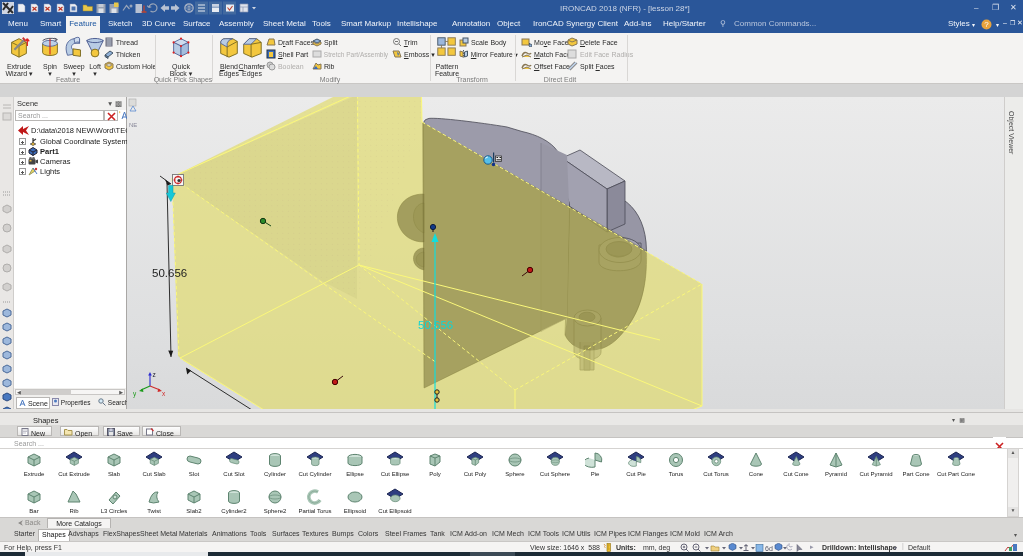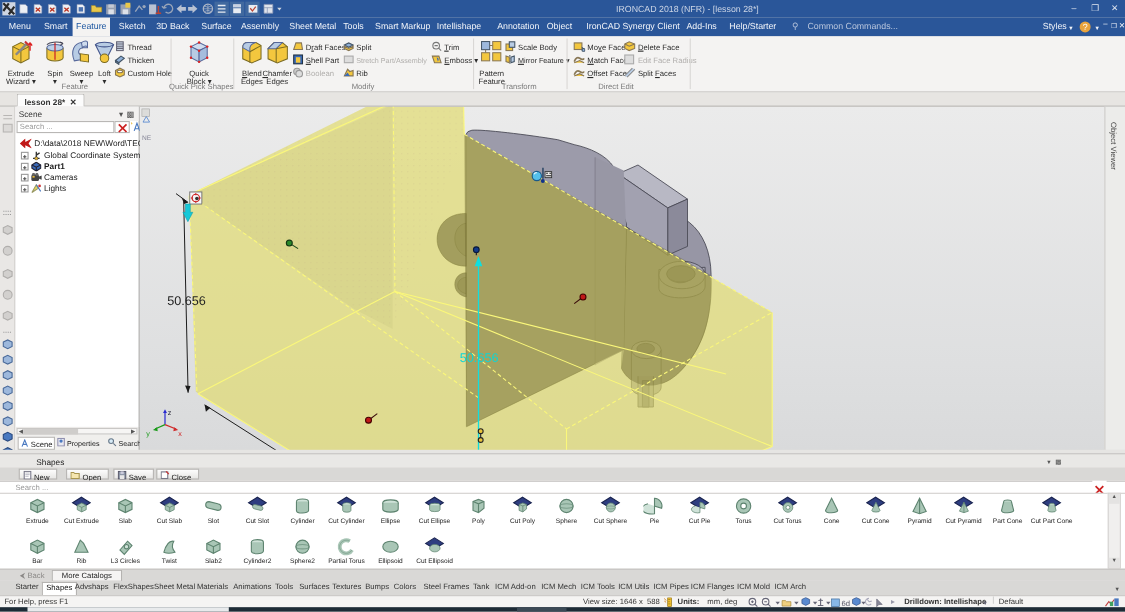--- a/index.html
+++ b/index.html
@@ -103,21 +103,21 @@
         <path d="M225.5 6.5 l2 2.5 l3 -4" stroke="#b43" fill="none" stroke-width="1.1"></path>
    <path d="M238 3 h8 v8 h-8 z M238 6 h8 M241 6 v5" fill="#dfe3ec" stroke="#8a97b5" stroke-width="0.7"></path>
    <path d="M250 6 l2 2.5 l2 -2.5" fill="#cfd6e2"></path>
   </svg>
 </div>
 <div class="abs" id="menub">
   <div id="ftab">Feature</div>
   <span class="mi" style="left:8px">Menu</span>
   <span class="mi" style="left:40px">Smart</span>
   <span class="mi" style="left:108px">Sketch</span>
-  <span class="mi" style="left:142px">3D Back</span>
+  <span class="mi" style="left:142px">3D Curve</span>
   <span class="mi" style="left:183px">Surface</span>
   <span class="mi" style="left:219px">Assembly</span>
   <span class="mi" style="left:263px">Sheet Metal</span>
   <span class="mi" style="left:312px">Tools</span>
   <span class="mi" style="left:341px">Smart Markup</span>
   <span class="mi" style="left:397px">Intellishape</span>
   <span class="mi" style="left:452px">Annotation</span>
   <span class="mi" style="left:497px">Object</span>
   <span class="mi" style="left:533px">IronCAD Synergy Client</span>
   <span class="mi" style="left:624px">Add-Ins</span>
@@ -293,23 +293,20 @@
 <span class="smbtn dis" style="left:567px;top:16px"><svg class="ico" width="11" height="10" viewBox="0 0 11 10">
           <rect x="1" y="1" width="8" height="8" fill="#ddd" stroke="#aaa"></rect>
         </svg> Edit Face Radius</span>
 <span class="smbtn" style="left:567px;top:28px"><svg class="ico" width="11" height="10" viewBox="0 0 11 10">
           <path d="M1 8 L8 1 M3 9 L10 2" stroke="#888" stroke-width="1.3"></path>
           <path d="M2 8.5 L9 1.5" stroke="#b8cce4" stroke-width="1.6"></path>
         </svg> Split <u>F</u>aces</span>
 <div class="glabel" style="left:510px">Direct Edit</div>
 <div class="gsep" style="left:627px"></div>
 </div>
-<div class="abs" id="tabstrip">
-      <div id="doctab">lesson 28*&nbsp;&nbsp;✕</div>
-    </div>
 <div class="abs" id="leftbar">
 <svg width="14" height="459" viewBox="0 0 14 459">
  <g fill="none" stroke="#b8b6b4">
           <path d="M3 8 h8 M3 11 h8"></path>
           <rect x="3" y="16" width="8" height="7" fill="#dcdad8"></rect>
         </g>
  <path d="M3 95 h1 M5 95 h1 M7 95 h1 M9 95 h1 M3 98 h1 M5 98 h1 M7 98 h1 M9 98 h1" stroke="#999"></path>
  <g fill="#d2d0ce" stroke="#b0aeac">
   <path d="M3 110 l4-2 4 2 v4 l-4 2 -4-2z"></path>
           <circle cx="7" cy="131" r="4"></circle>

